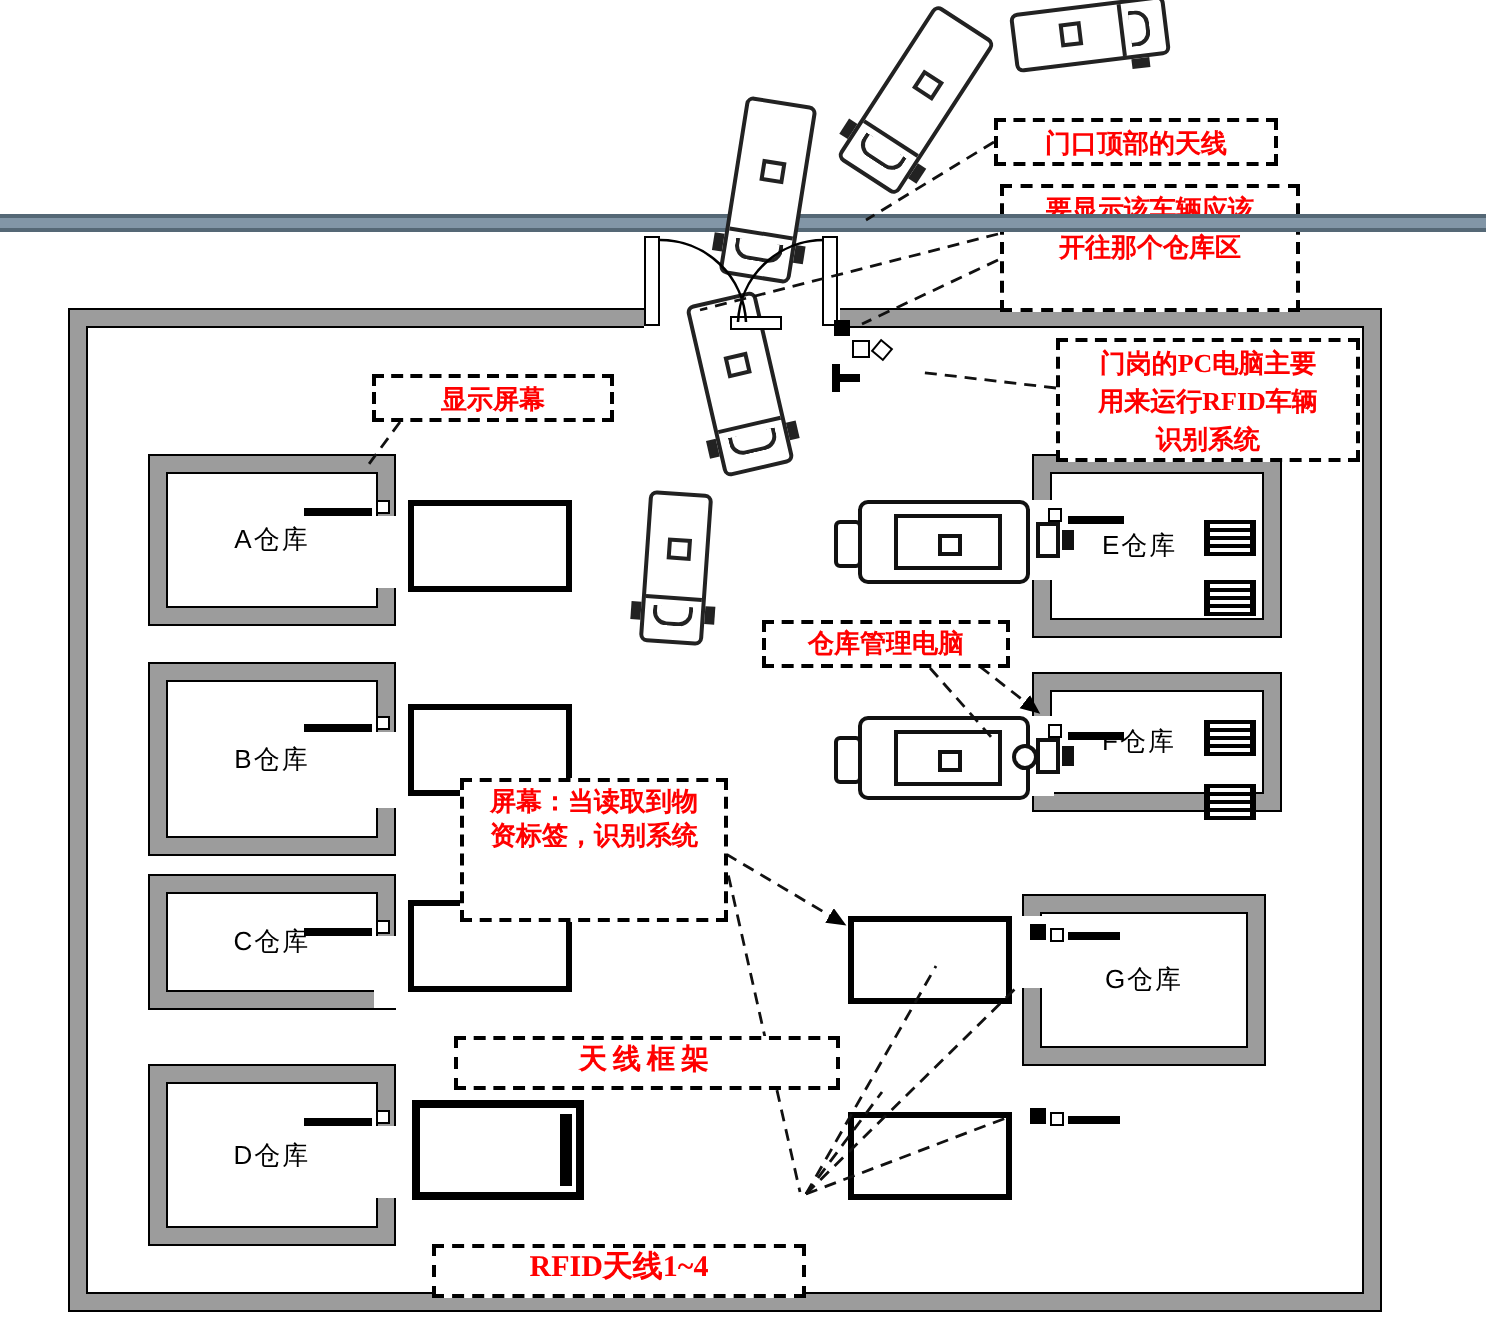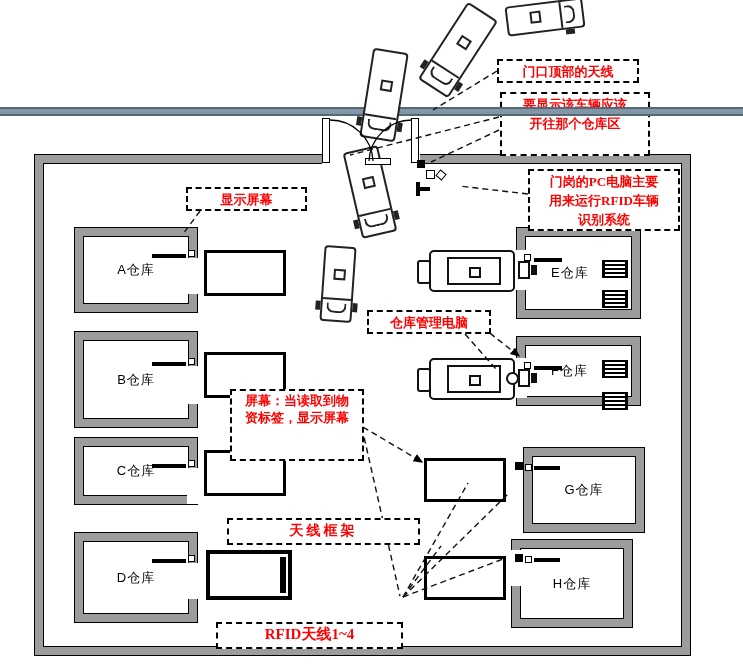--- a/index.html
+++ b/index.html
@@ -114,31 +114,28 @@
 
   <div class="wallbox" style="left:517px;top:337px;width:123px;height:68px;z-index:2;">
     <div class="room-label" style="justify-content:flex-start;padding-left:26px;">F仓库</div>
   </div>
   <div class="gap" style="left:515px;top:358px;width:12px;height:40px;"></div>
   <div class="dev-w" style="left:524px;top:362px;"></div>
   <div class="bar" style="left:534px;top:366px;width:28px;"></div>
   <div class="pallet" style="left:602px;top:360px;"></div>
   <div class="pallet" style="left:602px;top:392px;"></div>
 
-  <div class="wallbox" style="left:524px;top:448px;width:120px;height:84px;z-index:2;">
+  <div class="wallbox" style="left:512px;top:448px;width:120px;height:84px;z-index:2;">
     <div class="room-label">G仓库</div>
   </div>
   <div class="gap" style="left:510px;top:458px;width:12px;height:36px;"></div>
   <div class="dev-b" style="left:515px;top:462px;"></div>
   <div class="dev-w" style="left:525px;top:464px;"></div>
   <div class="bar" style="left:534px;top:466px;width:26px;"></div>
 
-  <div class="wallbox" style="left:512px;top:540px;width:120px;height:87px;z-index:2;">
-    <div class="room-label">H仓库</div>
-  </div>
   <div class="gap" style="left:510px;top:550px;width:12px;height:36px;"></div>
   <div class="dev-b" style="left:515px;top:554px;"></div>
   <div class="dev-w" style="left:525px;top:556px;"></div>
   <div class="bar" style="left:534px;top:558px;width:26px;"></div>
 
   <div class="rack" style="left:204px;top:250px;width:82px;height:46px;"></div>
   <div class="rack" style="left:204px;top:352px;width:82px;height:46px;"></div>
   <div class="rack" style="left:204px;top:450px;width:82px;height:46px;"></div>
   <div class="rack thick" style="left:206px;top:550px;width:86px;height:50px;">
     <div class="tab"></div>
@@ -266,27 +263,27 @@
   <div class="abox" style="left:528px;top:169px;width:152px;height:62px;">
     <div>门岗的PC电脑主要</div>
     <div>用来运行RFID车辆</div>
     <div>识别系统</div>
   </div>
 
   <div class="abox" style="left:186px;top:187px;width:121px;height:24px;">
     <span>显示屏幕</span>
   </div>
 
-  <div class="abox" style="left:367px;top:310px;width:124px;height:24px;">
+  <div class="abox" style="left:381px;top:310px;width:124px;height:24px;font-family:Liberation Mono, monospace;">
     <span>仓库管理电脑</span>
   </div>
 
   <div class="abox left" style="left:230px;top:389px;width:134px;height:72px;">
     <div>屏幕：当读取到物</div>
-    <div>资标签，显示屏幕</div>
+    <div>资标签，识别系统</div>
   </div>
 
   <div class="abox" style="left:227px;top:518px;width:193px;height:27px;font-size:14px;letter-spacing:3px;">
     <span>天线框架</span>
   </div>
 
   <div class="abox" style="left:216px;top:622px;width:187px;height:27px;font-size:15px;">
     <span>RFID天线1~4</span>
   </div>
 

